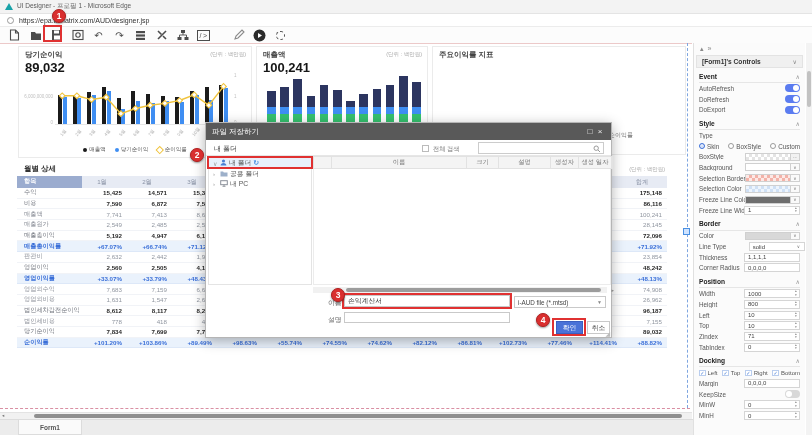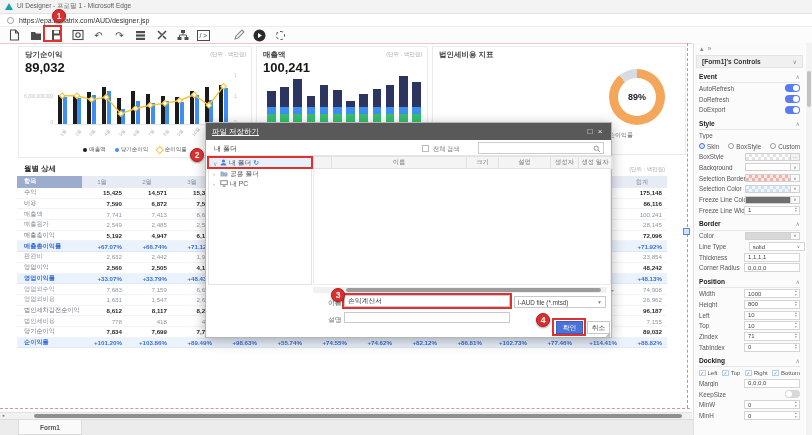--- a/index.html
+++ b/index.html
@@ -68,21 +68,21 @@
   .row-n .c0{color:#8b8f98;} .row-n .cm{color:#9096a0;}
   .row-b .c0{color:#70747d;} .row-b .cm{color:#2b2b2b;font-weight:bold;}
   .row-r{background:#eaf2fc;border-bottom:1px solid #dde8f8;}
   .row-r .c0,.row-r .cm{color:#3a6fd8;font-weight:bold;}
 
   
   #modal{position:absolute;left:205px;top:122px;width:407px;height:216px;background:#fff;
     border:1px solid #b5b5b5;box-shadow:0 3px 12px rgba(0,0,0,.3);z-index:30;box-sizing:border-box;}
   .mhead{height:17px;background:#595959;color:#fff;display:flex;align-items:center;
     padding:0 6px;font-size:7.5px;}
-  .mhead .t{flex:1;text-decoration:underline;}
+  .mhead .t{flex:1;}
   .wbtn{width:10px;text-align:center;font-size:8px;color:#eee;cursor:default;}
   .mtool{position:absolute;left:0;top:17px;width:100%;height:16px;border-bottom:1px solid #e6e6e6;box-sizing:border-box;}
   .crumb{position:absolute;left:8px;top:4px;font-size:7px;color:#444;}
   .chk{position:absolute;left:216px;top:5px;width:7px;height:7px;border:1px solid #bbb;background:#fff;box-sizing:border-box;}
   .chklab{position:absolute;left:227px;top:5px;font-size:6.2px;color:#777;}
   .searchbox{position:absolute;left:272px;top:2px;width:126px;height:12px;border:1px solid #ccc;
     background:#fff;box-sizing:border-box;}
   .searchbox svg{position:absolute;right:2px;top:2px;}
   .mtree{position:absolute;left:2px;top:34px;width:104px;height:128px;border:1px solid #e4e4e4;
     box-sizing:border-box;background:#fff;overflow:hidden;}
@@ -384,27 +384,22 @@
         <div style="height: 20px; background: rgb(53, 192, 110);"></div>
       </div>
       <div class="s2bar" style="left: 155.2px; height: 52px;">
         <div class="s2navy" style="background: rgb(44, 53, 96);"></div>
         <div style="height: 7px; background: rgb(63, 142, 242);"></div>
         <div style="height: 20px; background: rgb(53, 192, 110);"></div>
       </div>
     </div>
 
   <div class="card" id="card3" style="left:432px;top:46px;width:254px;height:109px">
-    <div class="card-title">법인세비용 지표</div>
+    <div class="card-title">주요이익률 지표</div>
     <div class="dlabel">순이익률</div>
-      <div class="donut" style="left: 176px; background: conic-gradient(rgb(244, 166, 90) 0deg, rgb(244, 166, 90) 89%, rgb(216, 220, 226) 0deg);">
-        <div class="dhole">
-          <div class="dval">89%</div>
-        </div>
-      </div>
     </div>
 
   <div id="ftable">
     <div class="ft-title">월별 상세</div>
     <div class="ft-unit">(단위 : 백만원)</div>
     <div class="ft-grid" id="ftgrid">
         <div class="tr th">
           <div class="c0">항목</div>
           <div class="cm" style="text-align: center;">1월</div>
           <div class="cm" style="text-align: center;">2월</div>

